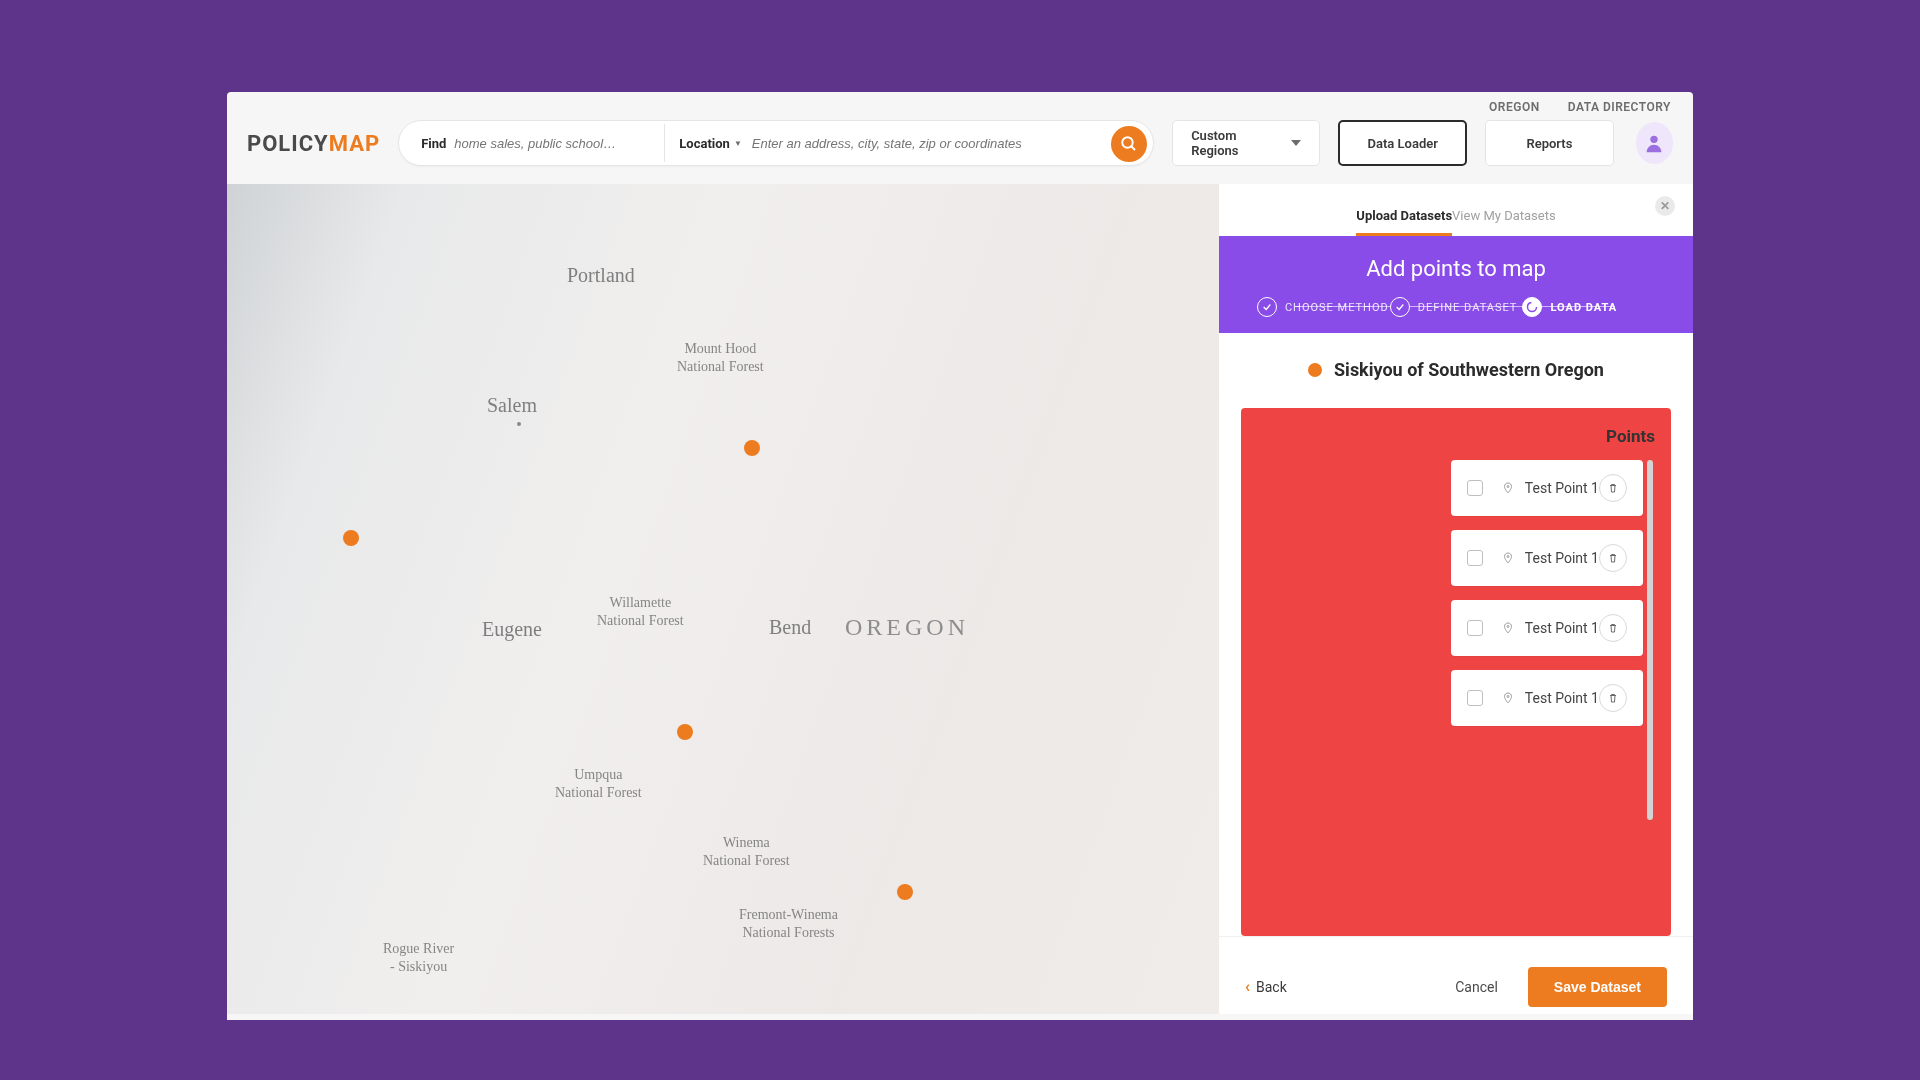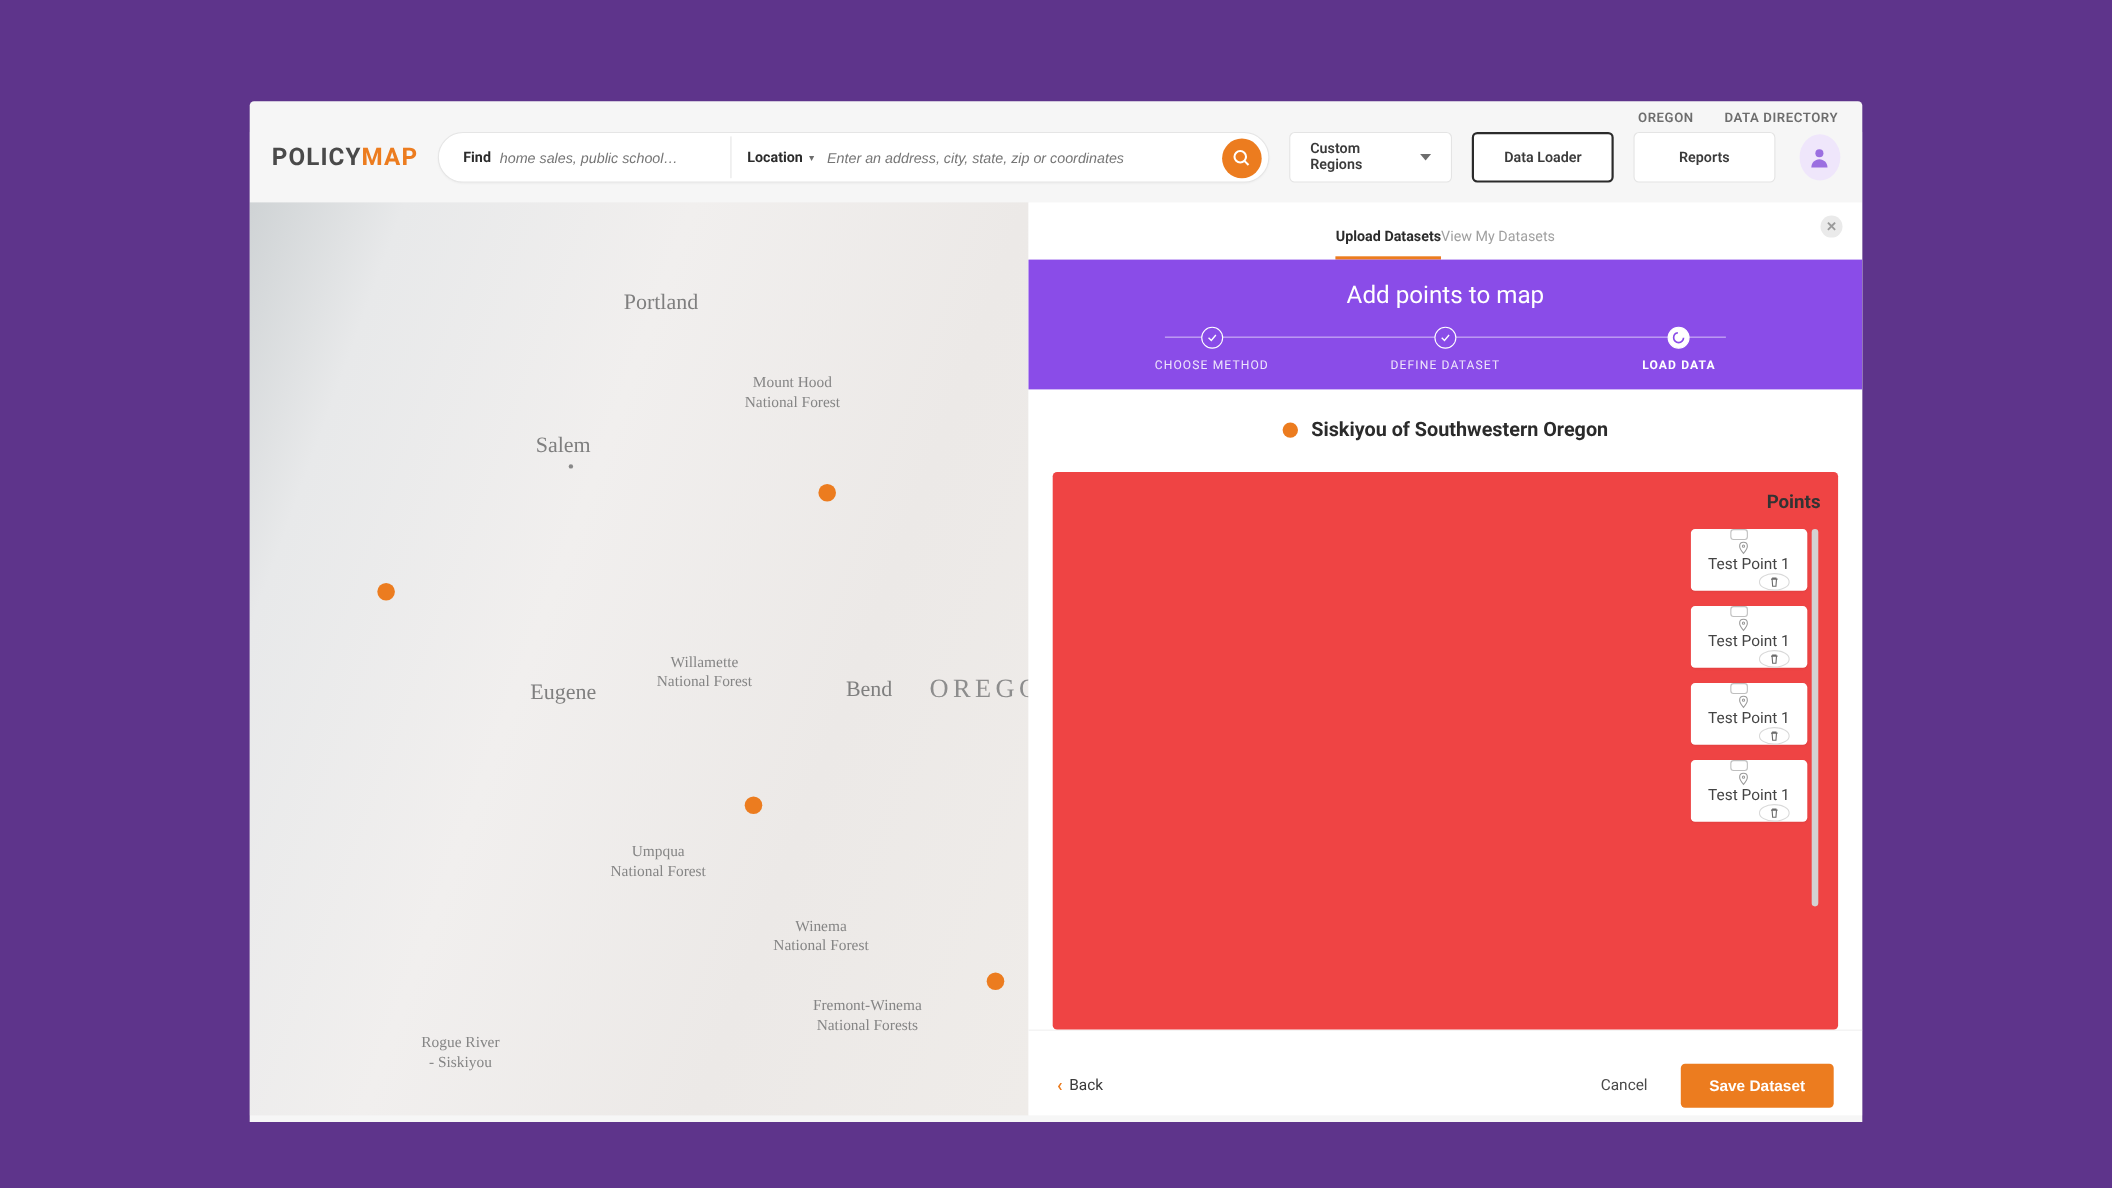--- a/index.html
+++ b/index.html
@@ -20,50 +20,50 @@
   .search-wrap .loc-label { font-size:13px; font-weight:700; color:#2b2b2b; display:flex; align-items:center; gap:4px;}
   .search-wrap .loc-input { font-size:13px; color:#9f9f9f; border:none; outline:none; background:transparent; width:280px; font-style:italic;}
   .search-btn { position:absolute; right:6px; top:5px; width:36px; height:36px; border-radius:50%; background:#ec7c1f; display:flex; align-items:center; justify-content:center; cursor:pointer; }
   .nav-pill { height:46px; background:#fff; border:1px solid #e4e4e4; border-radius:5px; color:#3a3a3a; font-size:13px; font-weight:600; display:flex; align-items:center; padding:0 18px; gap:28px; cursor:pointer;}
   .nav-pill.outlined { border:2px solid #2b2b2b; }
   .caret-down { width:0; height:0; border-left:5px solid transparent; border-right:5px solid transparent; border-top:6px solid #6d6d6d; }
   .avatar { width:42px; height:42px; border-radius:50%; background:#efe6fb; display:flex; align-items:center; justify-content:center; margin-left:4px; cursor:pointer;}
   .avatar svg { width:22px; height:22px; }
   
   .main { display:flex; height: calc(100% - 98px); }
-  .map-pane { position:relative; width:708px; background: linear-gradient(110deg,#cfd3d5 0%, #e8e9ea 14%, #f1efee 40%, #ece9e7 70%, #efece9 100%); overflow:hidden;}
+  .map-pane { position:relative; width:992px; background: linear-gradient(110deg,#cfd3d5 0%, #e8e9ea 14%, #f1efee 40%, #ece9e7 70%, #efece9 100%); overflow:hidden;}
   .map-label { position:absolute; color:#7f7f7f; font-family:"Times New Roman", serif; white-space:nowrap; text-align:center; }
   .map-label.city { font-size:20px; }
   .map-label.big { font-size:24px; letter-spacing:4px; color:#8d8d8d; text-transform:uppercase; }
   .map-label.forest { font-size:14px; line-height:1.25; color:#858585;}
   .map-dot { position:absolute; width:16px; height:16px; border-radius:50%; background:#ec7c1f; }
   .city-dot { position:absolute; width:4px; height:4px; border-radius:50%; background:#888; }
   
   .panel { flex:1; background:#ffffff; position:relative; display:flex; flex-direction:column; }
   .close-x { position:absolute; top:12px; right:18px; width:20px; height:20px; border-radius:50%; background:#eaeaea; color:#9a9a9a; font-size:12px; font-weight:700; display:flex; align-items:center; justify-content:center; cursor:pointer;}
   .tab-row { display:flex; justify-content:center; padding-top:24px; }
   .tab { font-size:13px; color:#a0a0a0; padding-bottom:10px; cursor:pointer;}
   .tab.active { color:#2b2b2b; font-weight:700; border-bottom:3px solid #ec7c1f; }
   .purple-band { background:#8a4ce8; color:#fff; padding:20px 0 16px; display:flex; flex-direction:column; align-items:center; }
   .purple-band .band-title { font-size:22px; font-weight:400; margin-bottom:16px;}
   .steps { display:flex; align-items:flex-start; width:84%; justify-content:space-between; position:relative;}
   .steps::before { content:""; position:absolute; top:9px; left:10%; right:10%; height:1px; background:rgba(255,255,255,0.6); }
-  .step { display:flex; flex-direction:column; align-items:center; gap:8px; z-index:2; width:33.3%; }
+  .step { display:flex; align-items:center; gap:8px; z-index:2; width:33.3%; }
   .step-circle { width:20px; height:20px; border-radius:50%; border:1.5px solid #fff; display:flex; align-items:center; justify-content:center; background:#8a4ce8;}
   .step-circle.filled { background:#fff; }
   .step-label { font-size:11px; letter-spacing:1px; text-transform:uppercase; color:rgba(255,255,255,0.85);}
   .step.active .step-label { color:#fff; font-weight:700; }
   .dataset-head { text-align:center; padding:26px 40px 14px; }
   .dataset-title { display:flex; align-items:center; justify-content:center; gap:12px; font-size:18px; font-weight:700; color:#2b2b2b;}
   .dataset-title .dot { width:14px; height:14px; border-radius:50%; background:#ec7c1f; display:inline-block;}
   .dataset-sub { font-size:13px; color:#8f8f8f; line-height:1.6; margin-top:10px; max-width:440px; margin-left:auto; margin-right:auto;}
   .points-card { margin:14px 22px 0 22px; background:#ef4444; border-radius:4px; padding:18px 16px 26px; flex:1; min-height:0; position:relative; display:flex; flex-direction:column;align-items:flex-end;}
   .points-card h3 { font-size:17px; font-weight:700; color:#333; margin-bottom:14px; padding-left:6px;}
   .points-list { flex:1; overflow:hidden; position:relative; padding-right:12px;}
-  .point-row { background:#fff; border-radius:4px; height:56px; display:flex; align-items:center; padding:0 16px; margin-bottom:14px; box-shadow:0 1px 2px rgba(0,0,0,0.05);flex-direction:column;}
+  .point-row { background:#fff; border-radius:4px; height:56px; display:flex; align-items:center; padding:0 16px; margin-bottom:14px; box-shadow:0 1px 2px rgba(0,0,0,0.05);}
   .chk { width:16px; height:16px; border:1.5px solid #bfbfbf; border-radius:3px; margin-right:18px; cursor:pointer;}
   .pin-ico { width:14px; height:14px; margin-right:10px; display:flex; align-items:center; justify-content:center;}
   .pt-name { font-size:14px; color:#444;}
   .trash { margin-left:auto; width:28px; height:28px; border:1px solid #d9d9d9; border-radius:50%; display:flex; align-items:center; justify-content:center; cursor:pointer;}
   .scrollbar { position:absolute; right:2px; top:0; width:6px; height:80%; background:#d4d2d2; border-radius:3px;}
   .panel-footer { display:flex; align-items:center; padding:22px 26px 0 26px; border-top:1px solid #f0f0f0; margin-top:auto; height:78px; }
   .back-link { display:flex; align-items:center; gap:6px; font-size:14px; color:#3a3a3a; cursor:pointer;}
   .back-link .chev { color:#ec7c1f; font-size:16px; font-weight:700;}
   .cancel { margin-left:auto; font-size:14px; color:#4a4a4a; cursor:pointer;}
   .save-btn { margin-left:30px; background:#ec7c1f; color:#fff; border:none; font-size:14px; padding:12px 26px; border-radius:4px; font-weight:600; cursor:pointer;}

